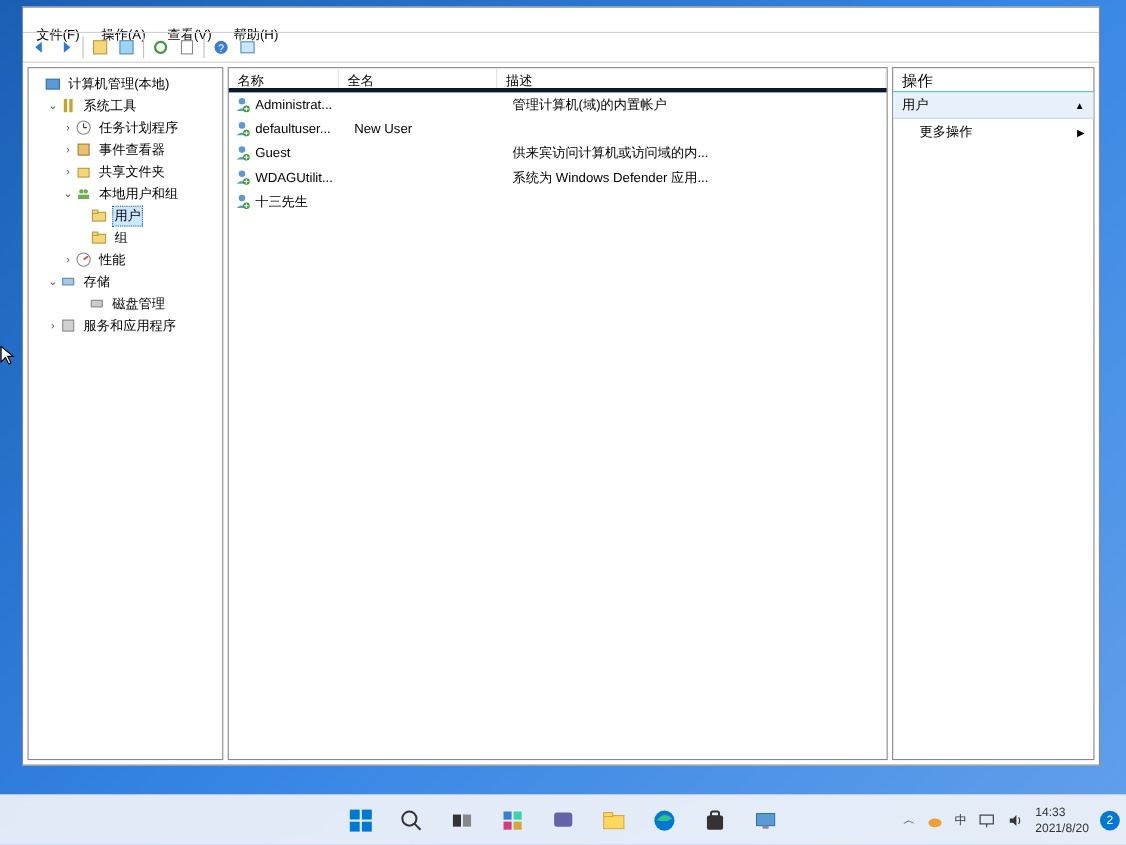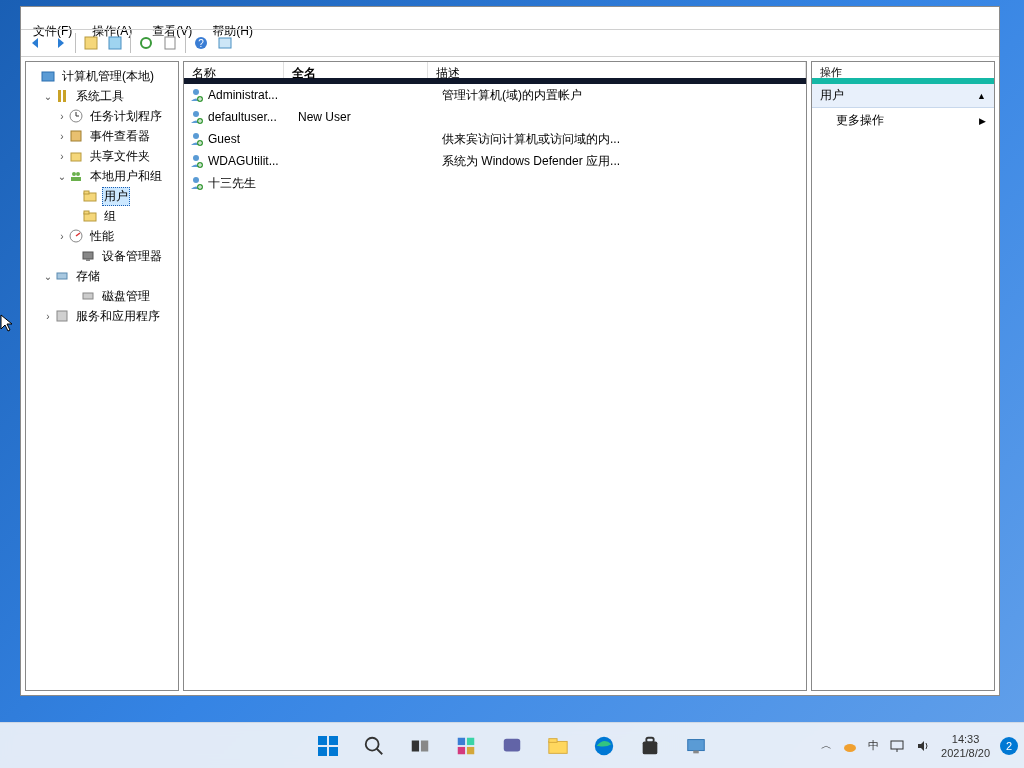--- a/index.html
+++ b/index.html
@@ -20,60 +20,60 @@
 .titlebar .win-controls span svg { width: 10px; height: 10px; }
 
 .menubar { height: 22px; display: flex; align-items: center; padding: 0 6px; font-size: 12px; gap: 8px; }
 .menubar span { padding: 2px 6px; margin-top: 27px; }
 
 .toolbar { height: 28px; border-top: 1px solid #d0d0d0; border-bottom: 1px solid #d0d0d0; display: flex; align-items: center; padding: 0 4px; gap: 2px; }
 .toolbar .tbtn { width: 22px; height: 22px; display: flex; align-items: center; justify-content: center; }
 .toolbar .sep { width: 1px; height: 20px; background: #c0c0c0; margin: 0 2px; }
 
 .body { flex: 1; display: flex; min-height: 0; }
-.tree-pane { width: 154px; border: 1px solid #888; margin: 4px 2px 4px 4px; background: #fff; padding: 4px 2px; overflow: auto; }
+.tree-pane { width: 178px; border: 1px solid #888; margin: 4px 2px 4px 4px; background: #fff; padding: 4px 2px; overflow: auto; }
 .list-pane { flex: 1; border: 1px solid #888; margin: 4px 2px; background: #fff; display: flex; flex-direction: column; }
 .actions-pane { width: 184px; border: 1px solid #888; margin: 4px 4px 4px 2px; background: #fff; display: flex; flex-direction: column; }
 
 
 .tree-row { display: flex; align-items: center; height: 20px; font-size: 12px; white-space: nowrap; }
 .tree-row .twist { width: 12px; text-align: center; color: #555; font-size: 10px; }
 .tree-row .ticon { width: 16px; height: 16px; margin-right: 4px; display: inline-flex; align-items: center; justify-content: center; }
 .tree-row.selected .label { background: #cce8ff; border: 1px dotted #1a5fb4; padding: 0 1px; }
 .tree-row .label { padding: 0 2px; }
 .pad1 { padding-left: 14px; } .pad2 { padding-left: 28px; } .pad3 { padding-left: 42px; }
 
 
-.list-header { height: 22px; border-bottom: 6px solid #0f172a; display: flex; font-size: 12px; }
+.list-header { height: 22px; border-bottom: 4px solid #0f172a; display: flex; font-size: 12px; }
 .list-header div { padding: 3px 8px; border-right: 1px solid #e0e0e0; }
-.col-name { width: 100px; } .col-full { width: 144px; font-weight: bold; } .col-desc { flex: 1; }
+.col-name { width: 100px; } .col-full { width: 144px; } .col-desc { flex: 1; }
 .list-body { flex: 1; overflow: auto; }
 .list-row { display: flex; height: 22px; font-size: 12px; align-items: center; }
 .list-row .uicon { width: 16px; height: 16px; margin: 0 4px; }
 .list-row .c-name { width: 78px; overflow: hidden; text-overflow: ellipsis; white-space: nowrap; }
 .list-row .c-full { width: 144px; overflow: hidden; text-overflow: ellipsis; white-space: nowrap; margin-left: 12px; }
 .list-row .c-desc { flex: 1; overflow: hidden; text-overflow: ellipsis; white-space: nowrap; }
 
 
-.actions-header { height: 22px; border-bottom: 6px solid #14b8a6; padding: 3px 8px; font-size: 11px; }
+.actions-header { height: 22px; border-bottom: 1px solid #14b8a6; padding: 3px 8px; font-size: 14px; }
 .actions-section { background: #e8f0fb; border-bottom: 1px solid #c8d8ec; padding: 3px 8px; font-size: 12px; display: flex; justify-content: space-between; align-items: center; }
 .actions-item { padding: 4px 8px 4px 24px; font-size: 12px; display: flex; justify-content: space-between; align-items: center; }
 .actions-item .arrow { font-size: 9px; }
 
 
 .taskbar {
   position: absolute; left: 0; bottom: 0; width: 1024px; height: 46px;
   background: rgba(240, 243, 249, 0.92); backdrop-filter: blur(6px);
   border-top: 1px solid rgba(0,0,0,0.08);
   display: flex; align-items: center;
 }
 .taskbar .center-icons { position: absolute; left: 50%; transform: translateX(-50%); display: flex; gap: 6px; }
 .taskbar .center-icons .ticon2 { width: 40px; height: 40px; display: flex; align-items: center; justify-content: center; border-radius: 4px; }
 .taskbar .tray { position: absolute; right: 6px; display: flex; align-items: center; gap: 10px; font-size: 11px; color: #333; }
-.taskbar .tray .clock { text-align: center; line-height: 14px; }
+.taskbar .tray .clock { text-align: left; line-height: 14px; }
 .taskbar .tray .noti { width: 18px; height: 18px; background: #0078d4; border-radius: 50%; color: #fff; display: flex; align-items: center; justify-content: center; font-size: 11px; }
 
 svg { display: block; }
 </style>
 </head>
 <body>
 
 <div style="position:absolute;left:2px;top:120px;width:14px;height:640px;"></div>
 
 <div class="window">
@@ -216,30 +216,20 @@
       </div>
       <div class="tree-row pad2">
         <span class="twist">›</span>
           <span class="ticon">
             <svg width="14" height="14">
               <circle cx="7" cy="7" r="6" fill="#fff" stroke="#888"></circle>
               <path d="M7 7 L11 4" stroke="#d33" stroke-width="1.5"></path>
             </svg>
           </span>
           <span class="label">性能</span>
-      </div>
-      <div class="tree-row pad2">
-        <span class="twist"></span>
-          <span class="ticon" style="margin-left:12px">
-            <svg width="14" height="14">
-              <rect x="2" y="3" width="10" height="7" fill="#888" stroke="#555"></rect>
-              <rect x="5" y="10" width="4" height="2" fill="#888"></rect>
-            </svg>
-          </span>
-          <span class="label">设备管理器</span>
       </div>
       <div class="tree-row pad1">
         <span class="twist">⌄</span>
           <span class="ticon">
             <svg width="14" height="14">
               <rect x="2" y="4" width="10" height="6" fill="#a8c8e0" stroke="#5a8ab0"></rect>
             </svg>
           </span>
           <span class="label">存储</span>
       </div>

